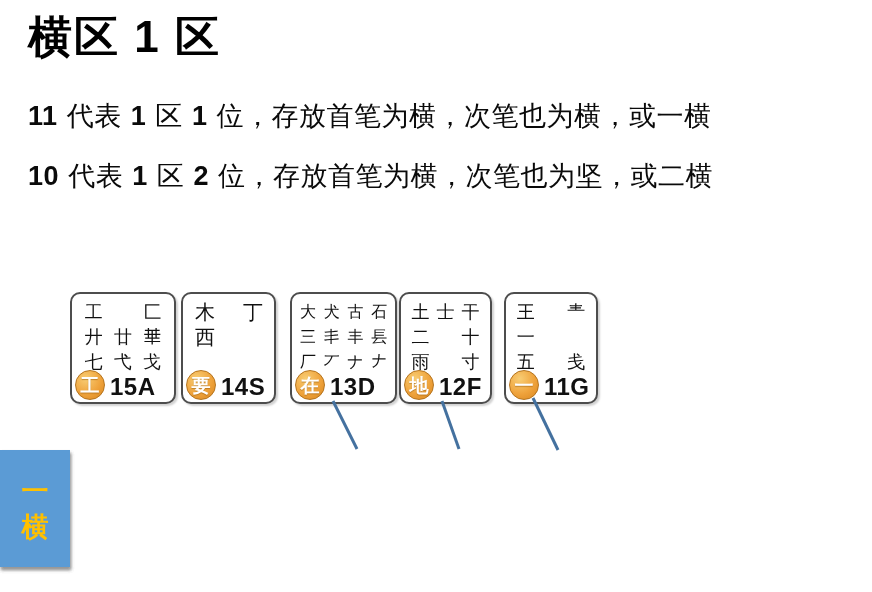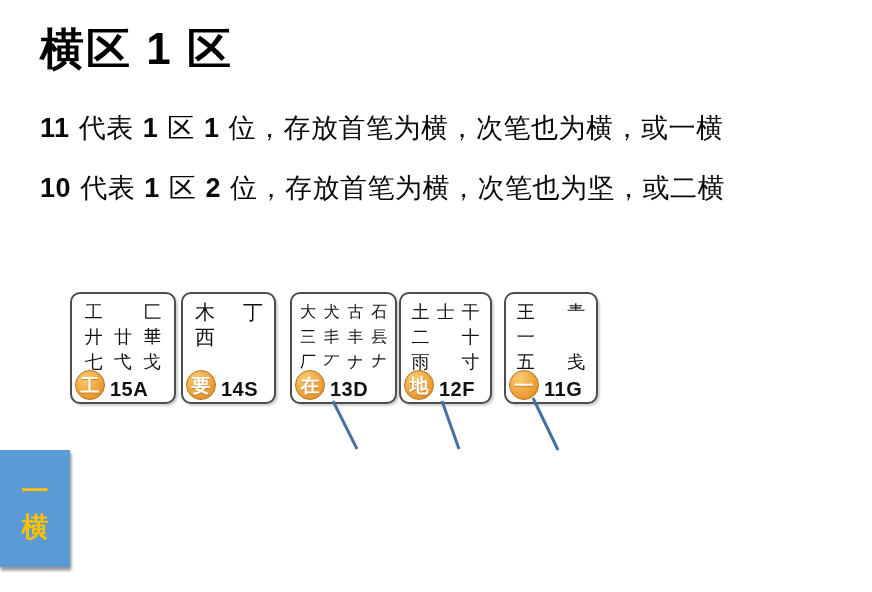--- a/index.html
+++ b/index.html
@@ -1,20 +1,20 @@
 <!DOCTYPE html>
 <html><head>
 <meta charset="utf-8">
 <style>
   html,body{margin:0;padding:0;background:#fff;}
   .page{position:relative;width:872px;height:592px;background:#ffffff;overflow:hidden;
         font-family:"DejaVu Serif", serif;color:#000;}
-  .title{position:absolute;left:28px;top:8px;margin:12px;font-size:44px;font-weight:800;
+  .title{position:absolute;left:28px;top:8px;margin:0;font-size:44px;font-weight:800;
          font-family:"Liberation Sans", sans-serif;letter-spacing:2px;color:#000;}
-  .para{position:absolute;left:28px;margin:12px;font-size:27px;line-height:1.2;color:#0a0a0a;
+  .para{position:absolute;left:28px;margin:0;font-size:27px;line-height:1.2;color:#0a0a0a;
         white-space:nowrap;letter-spacing:0.5px;}
   .para b{font-family:"Liberation Sans", sans-serif;font-weight:700;}
   .para:nth-of-type(1){top:100px;}
   .para:nth-of-type(2){top:160px;}
   .para:nth-of-type(3){top:220px;}
 
   
   .key{position:absolute;top:292px;height:112px;background:#fff;border:2px solid #4d4d4d;
        border-radius:10px;box-shadow:2px 2px 2px rgba(0,0,0,0.18);box-sizing:border-box;}
   .key:nth-of-type(1){left:70px;width:106px;}
@@ -27,21 +27,21 @@
   .key:nth-of-type(2) .key-grid{font-size:20px;justify-items:start;padding-left:12px;}
   .key:nth-of-type(3) .key-grid{font-size:16px;padding:5px 4px 0 4px;}
   .cell{display:block;}
   .badge{position:absolute;left:3px;bottom:2px;width:30px;height:30px;border-radius:50%;
          background:radial-gradient(circle at 35% 28%, #f8cd74 0%, #efa33c 55%, #d9861f 100%);
          border:1px solid #b5741e;display:flex;align-items:center;justify-content:center;
          box-sizing:border-box;}
   .badge-char{color:#fff;font-size:19px;font-weight:700;line-height:1;
               text-shadow:0 1px 1px rgba(140,80,0,.5);}
   .key-label{position:absolute;left:38px;bottom:1px;font-family:"Liberation Sans", sans-serif;
-             font-weight:700;font-size:20px;color:#111;letter-spacing:0.5px;}
+             font-weight:700;font-size:24px;color:#111;letter-spacing:0.5px;}
 
   
   .connectors{position:absolute;left:0;top:0;width:872px;height:592px;pointer-events:none;}
 
   
   .callout{position:absolute;top:450px;width:70px;height:117px;background:#5b9bd5;
            display:flex;flex-direction:column;align-items:center;justify-content:center;
            gap:9px;box-shadow:1px 3px 3px rgba(110,110,110,.35);}
   .callout:nth-of-type(1){left:320px;}
   .callout:nth-of-type(2){left:423px;}

